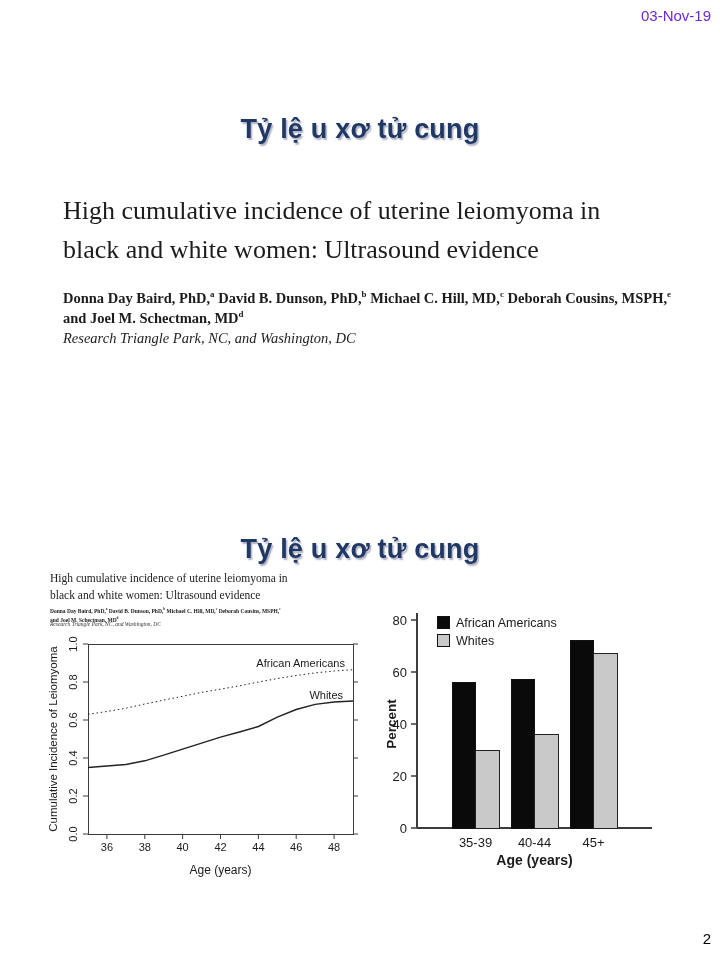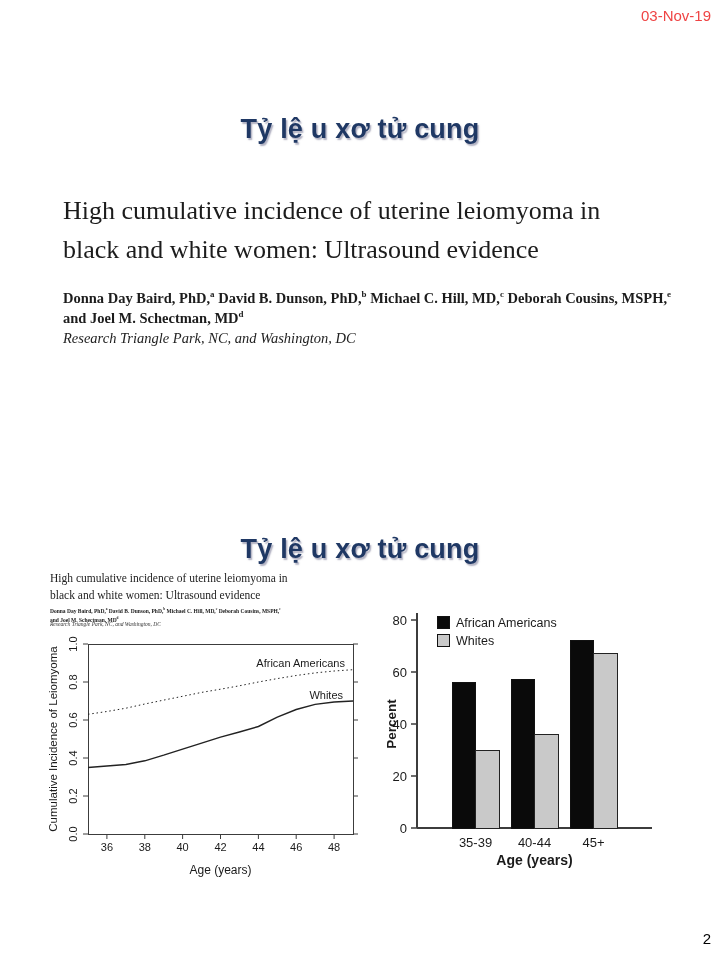--- a/index.html
+++ b/index.html
@@ -1,21 +1,21 @@
 <!DOCTYPE html>
 <html><head>
 <meta charset="utf-8">
 <style>
   html,body{margin:0;padding:0;}
   body{
     width:720px;height:960px;background:#ffffff;position:relative;overflow:hidden;
     font-family:"Liberation Sans", sans-serif;color:#111;
   }
   .abs{position:absolute;}
-  .date{top:7px;right:9px;font-size:15px;color:#ef4444;}
+  .date{top:7px;right:9px;font-size:15px;color:#6d28d9;}
   .pagenum{top:930px;right:9px;font-size:15px;color:#000;}
   .slide-title{
     left:0;width:720px;text-align:center;font-weight:bold;font-size:27px;
     color:#1f3864;text-shadow:1.5px 1.8px 1.5px rgba(110,110,140,.55);
     letter-spacing:.2px;
   }
   .t1{top:114px;}
   .t2{top:534px;}
   .paper-title{
     left:63px;top:191px;width:620px;font-family:"Liberation Serif", serif;

